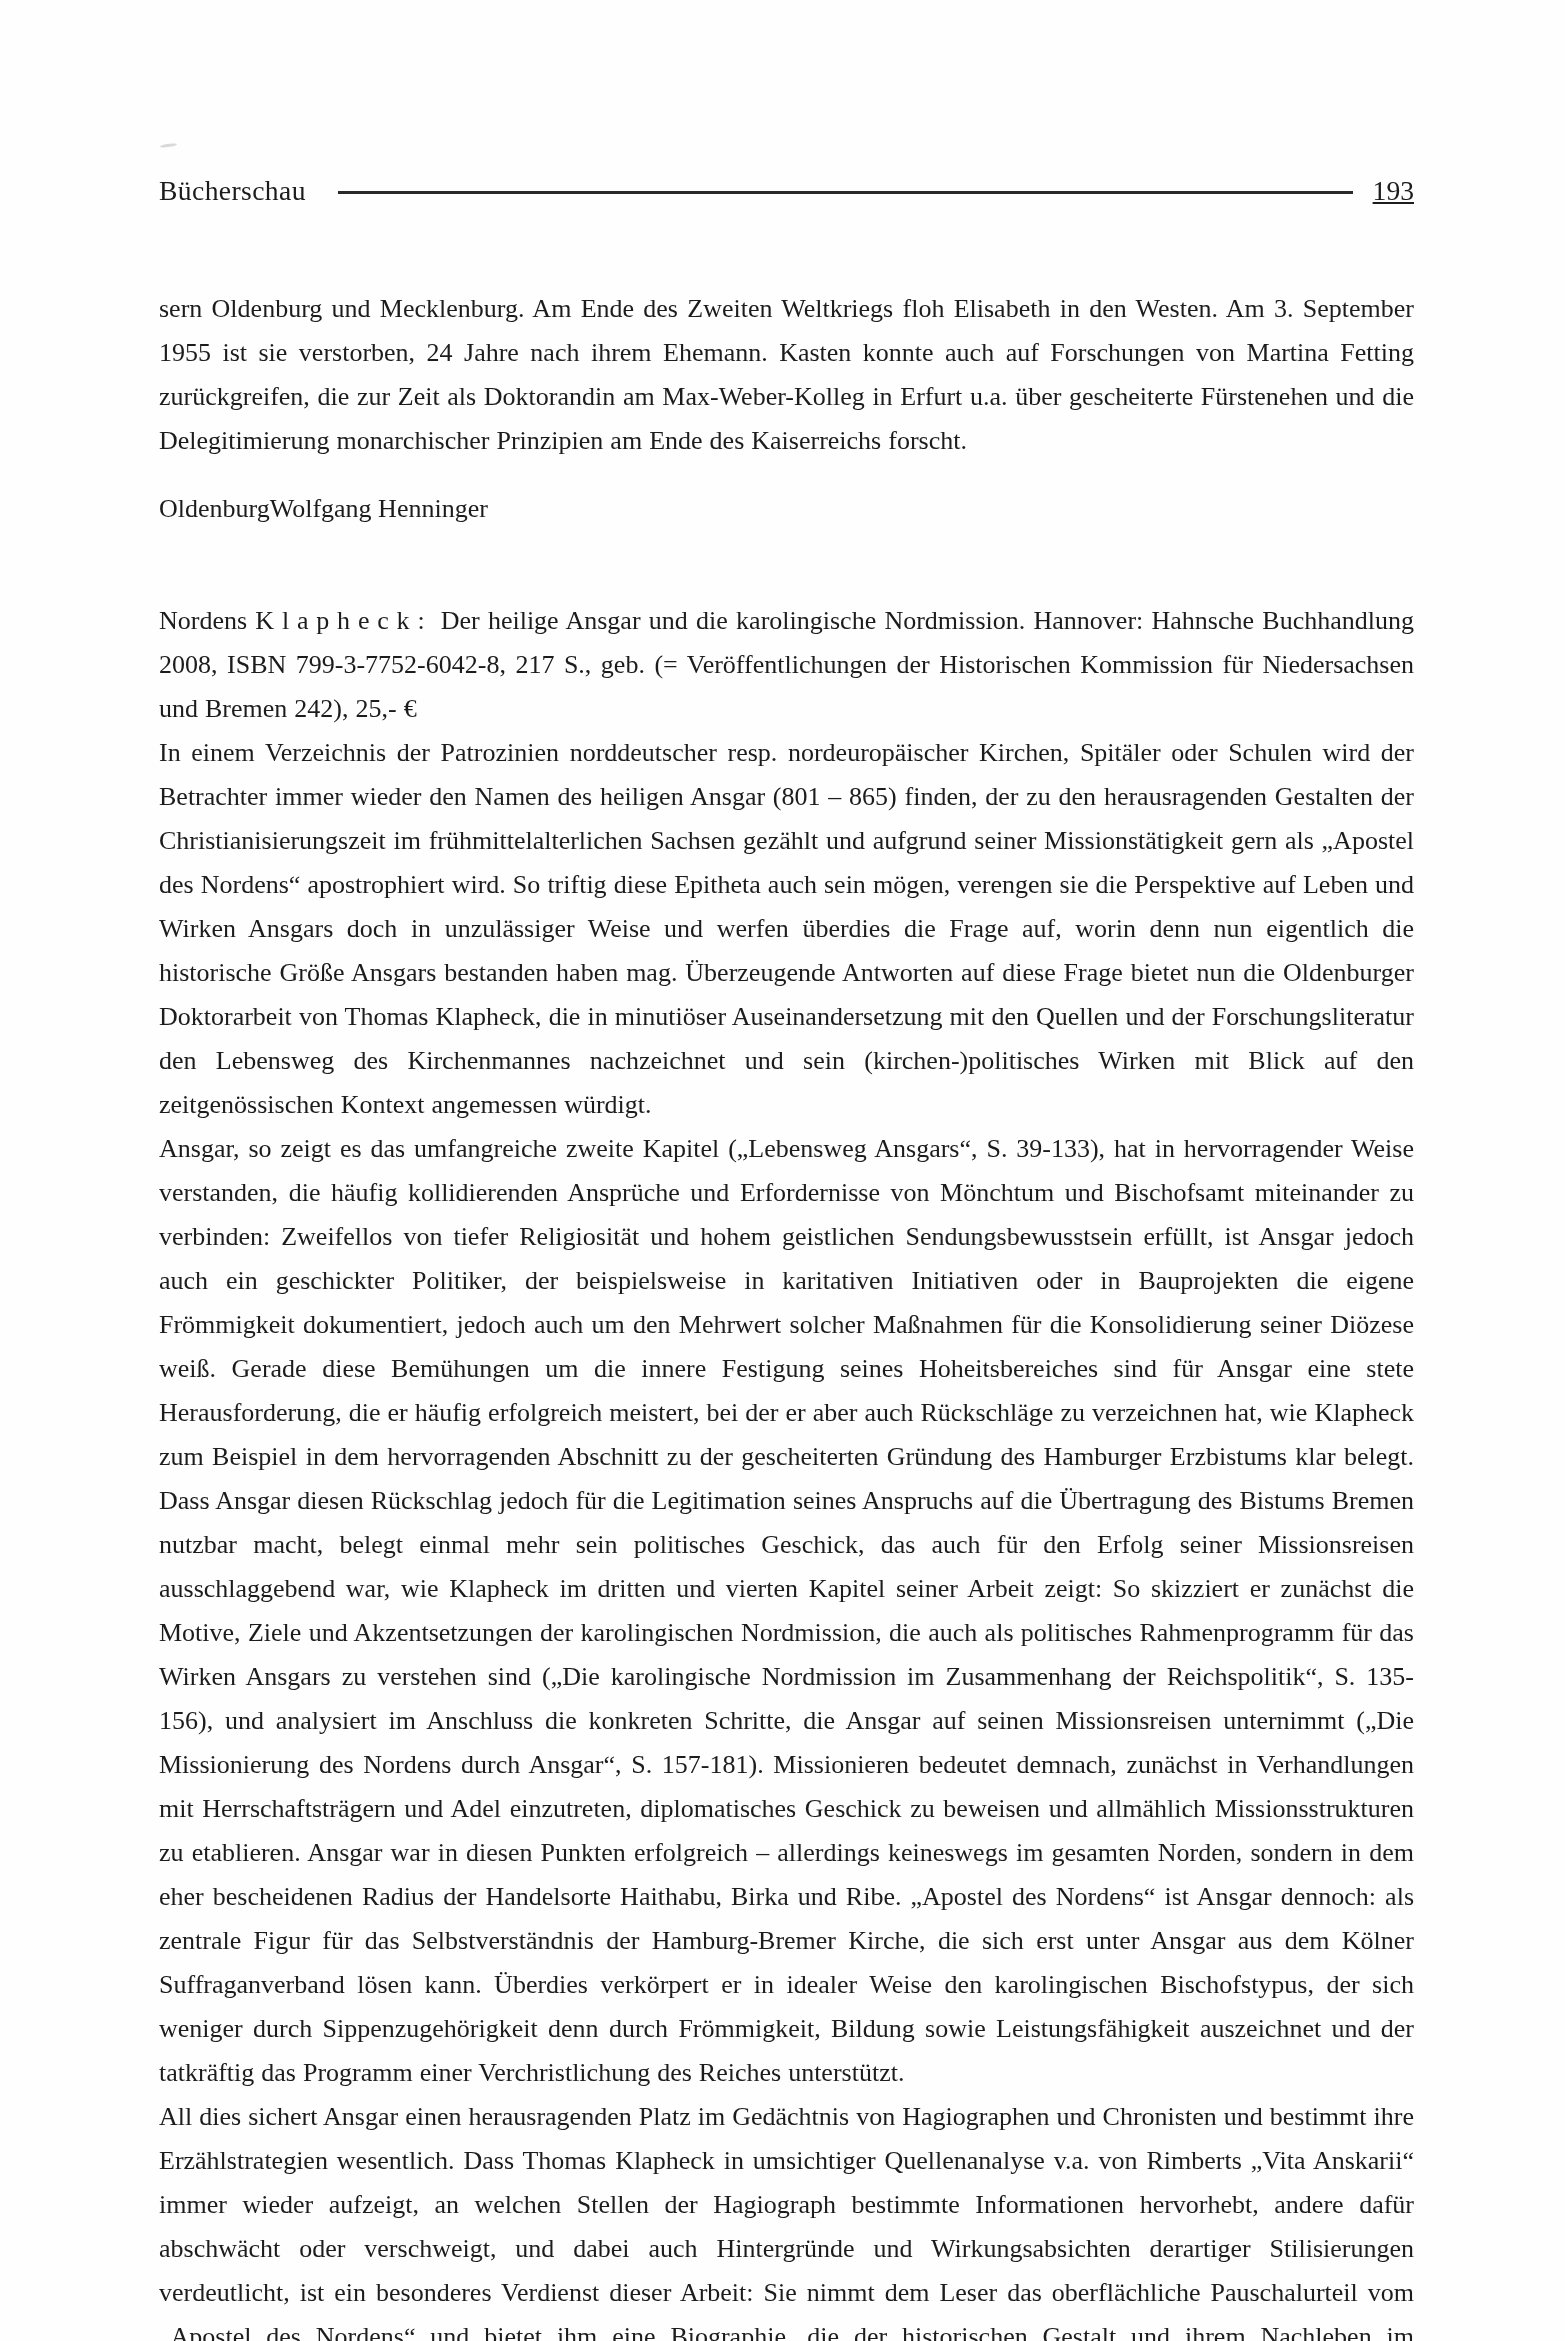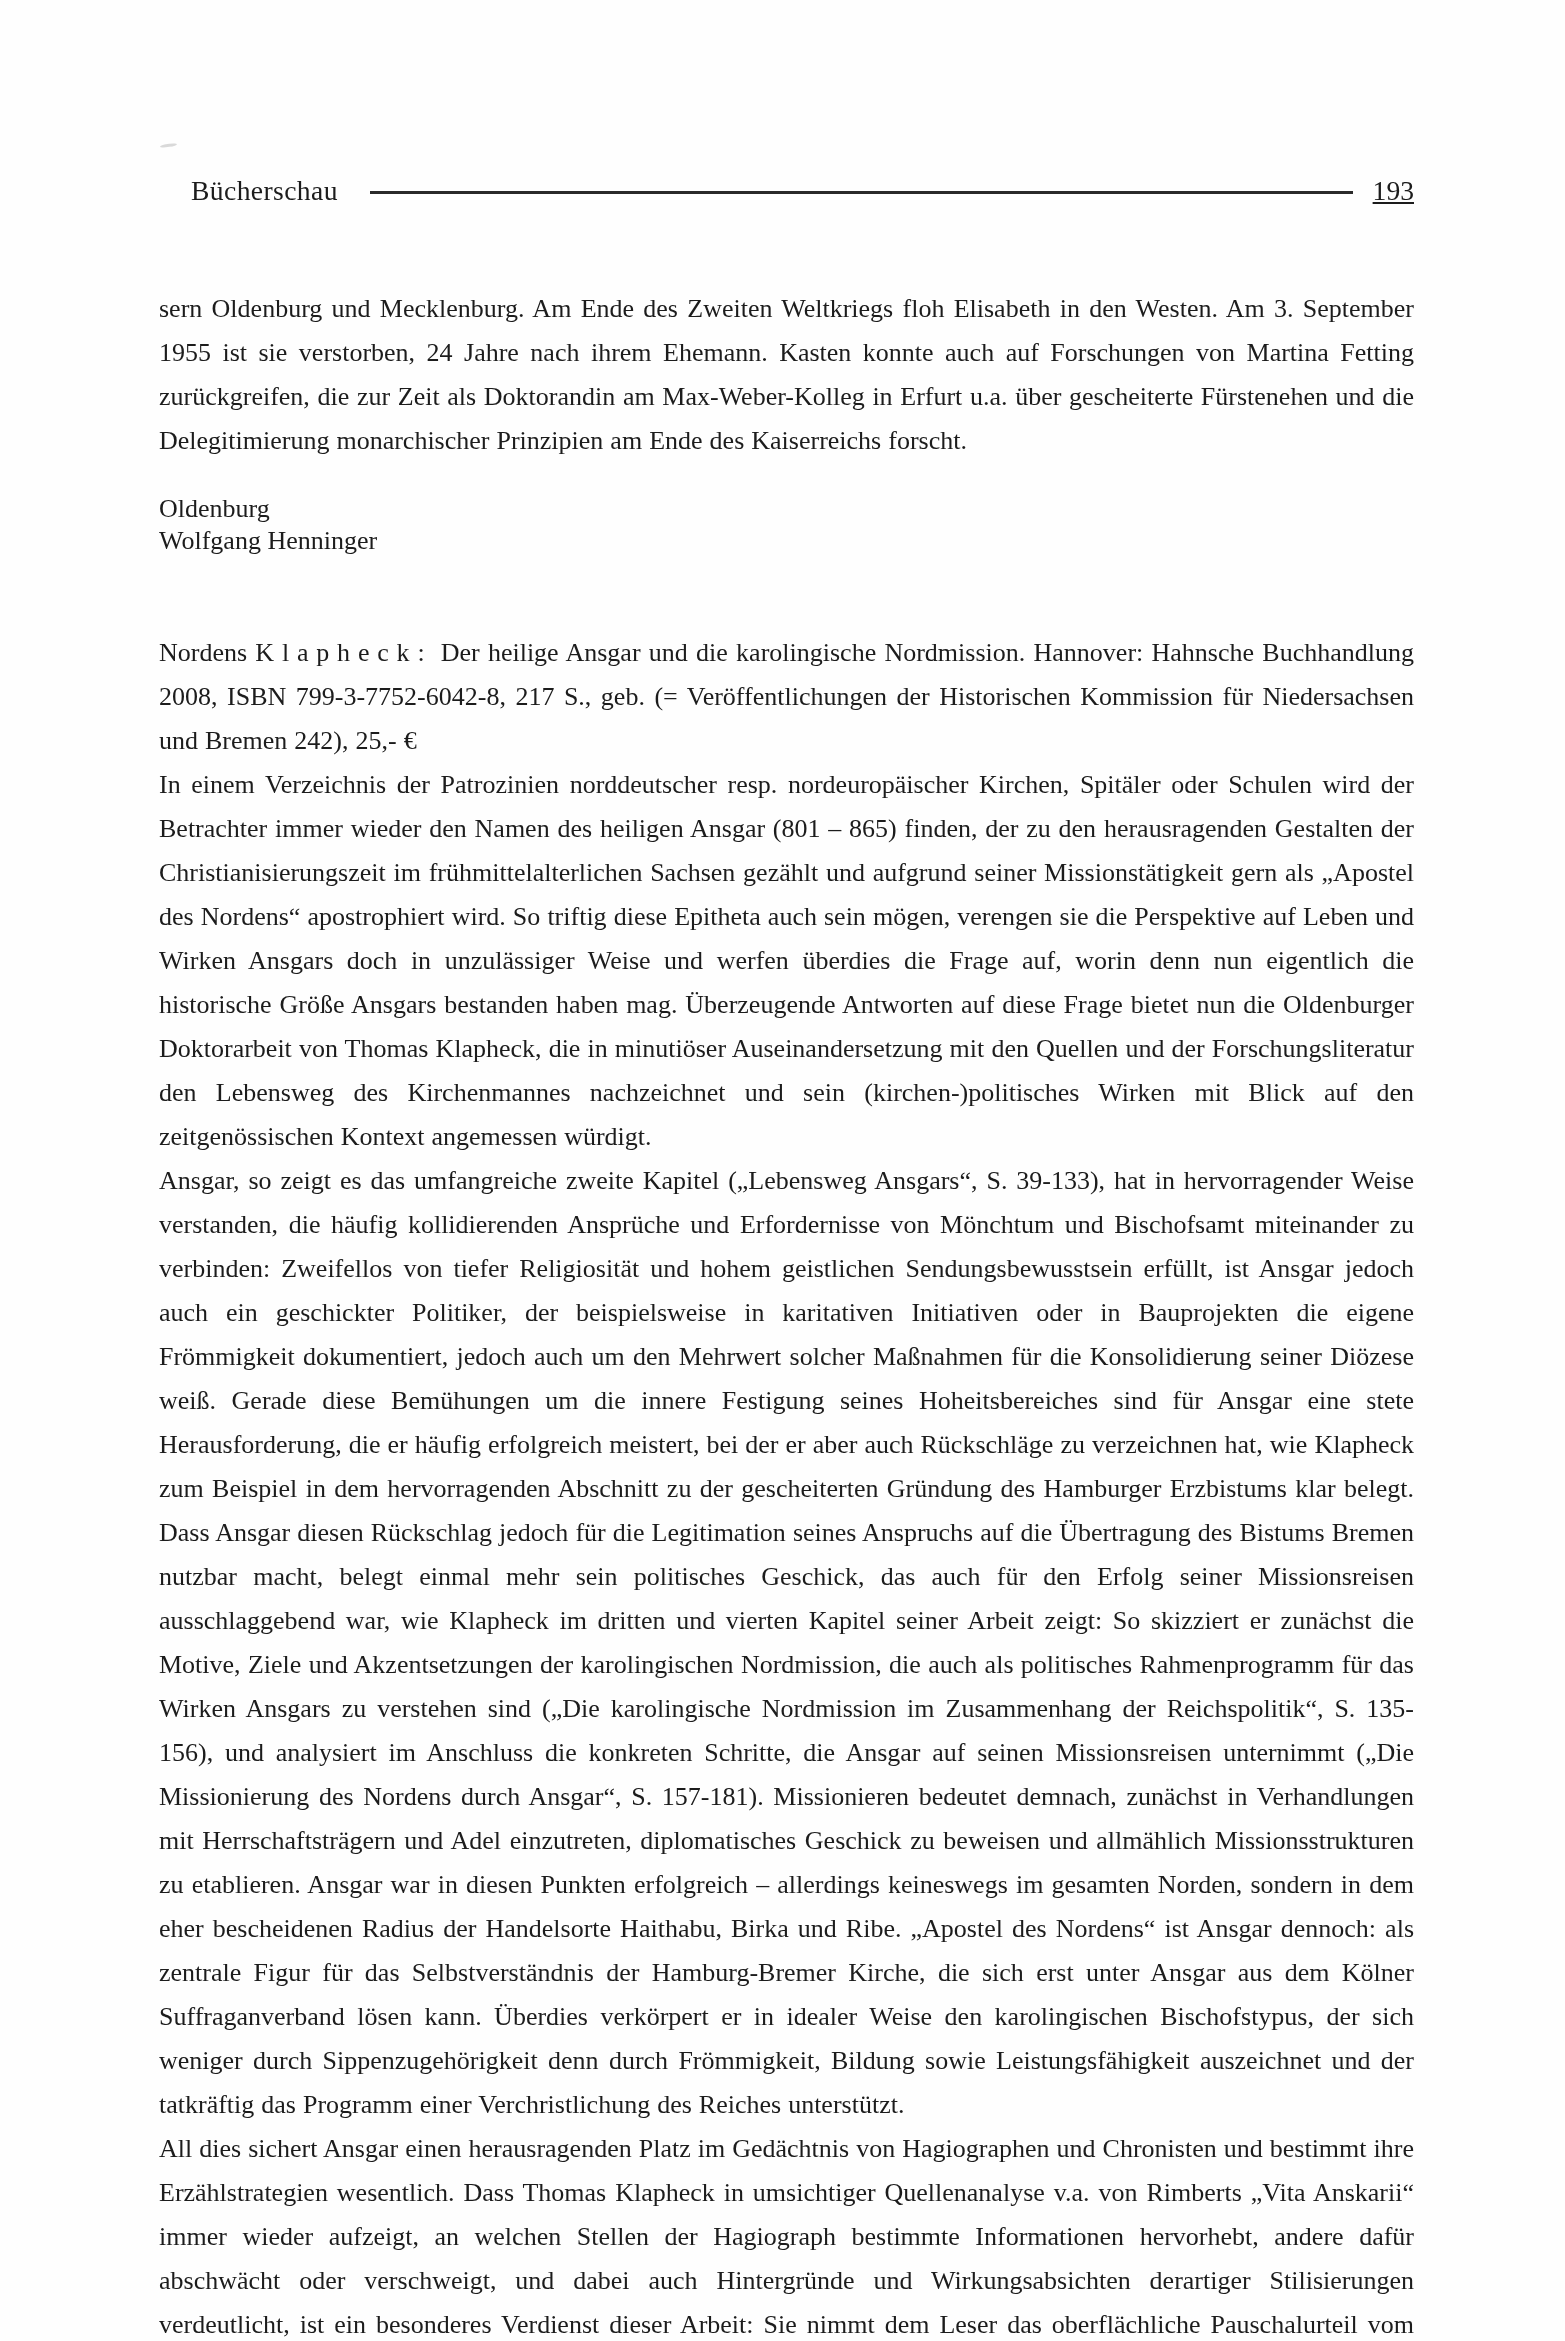--- a/index.html
+++ b/index.html
@@ -36,21 +36,20 @@
   .running-head {
     margin-top: 177px;
     display: flex;
     align-items: center;
     font-size: 27.6px;
     line-height: 1;
   }
   .head-title {
     letter-spacing: 0.4px;
     white-space: nowrap;
-    margin-left: 32px;
   }
   .head-rule {
     flex: 1;
     height: 2.5px;
     background: #2a2a2a;
     margin: 3.3px 20px 0 32px;
   }
   .head-page {
     white-space: nowrap;
     text-decoration: underline;
@@ -66,21 +65,20 @@
   }
   .cont {
     margin-top: 82px;
   }
   .signoff {
     display: flex;
     justify-content: flex-start;
     font-size: 26px;
     line-height: 32px;
     margin-top: 30px;
-    flex-direction: column;
   }
   .review {
     margin-top: 74px;
   }
   .spaced {
     letter-spacing: 0.3em;
   }
   .italic {
   }
   .signoff-2 {

